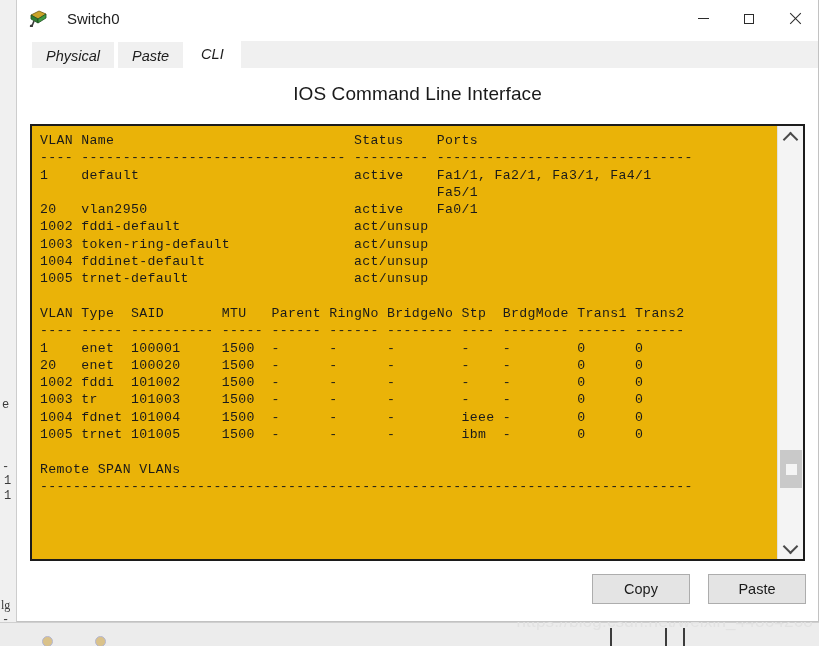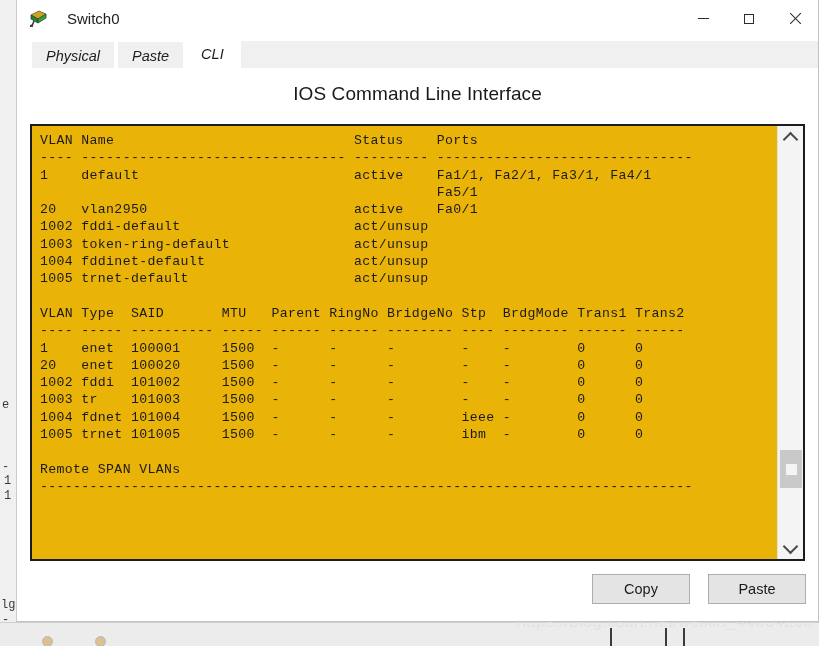--- a/index.html
+++ b/index.html
@@ -340,21 +340,21 @@
 <div id="screen">
 
   <div class="bg-layer">
     <div class="bg-panel"></div>
     <div class="bg-strip-left"></div>
 
     <div class="bg-text" style="left:2px; top:398px;">e</div>
     <div class="bg-text" style="left:2px; top:460px;">-</div>
     <div class="bg-text" style="left:4px; top:474px;">1</div>
     <div class="bg-text" style="left:4px; top:489px;">1</div>
-    <div class="bg-text" style="left:1px; top:598px;">lg</div>
+    <div class="bg-text" style="left:1px; top:598px;font-family:Liberation Serif, serif;">lg</div>
     <div class="bg-text" style="left:2px; top:613px;">-</div>
 
     <div class="bg-bottombar"></div>
     <div class="bg-tick" style="left:610px;"></div>
     <div class="bg-tick" style="left:665px;"></div>
     <div class="bg-tick" style="left:683px;"></div>
     <div class="bg-dot" style="left:42px;"></div>
     <div class="bg-dot" style="left:95px;"></div>
   </div>
 

